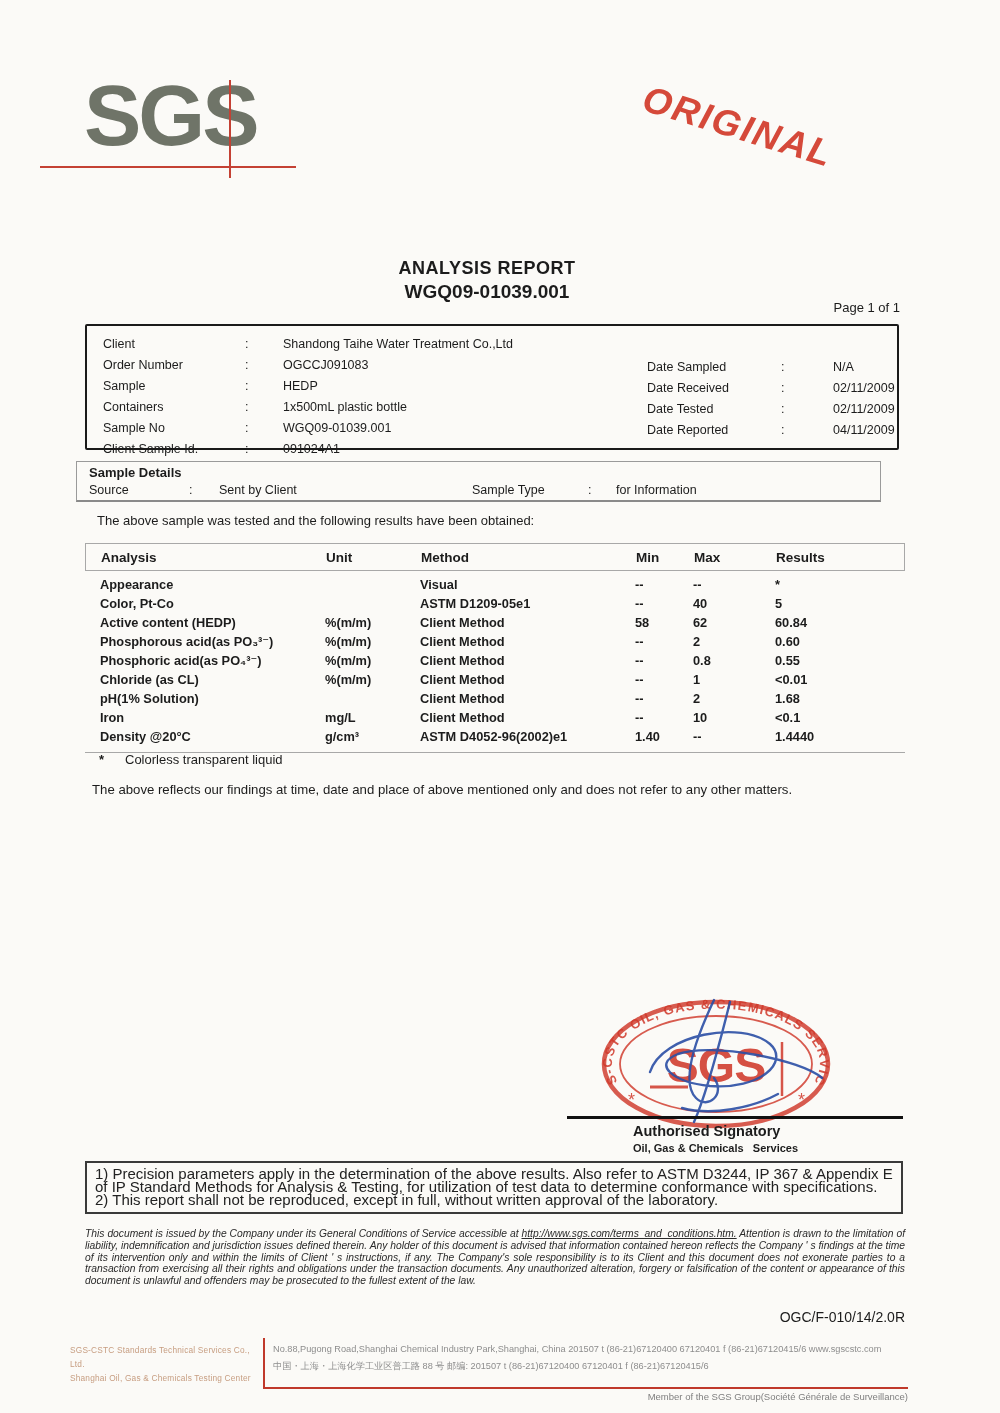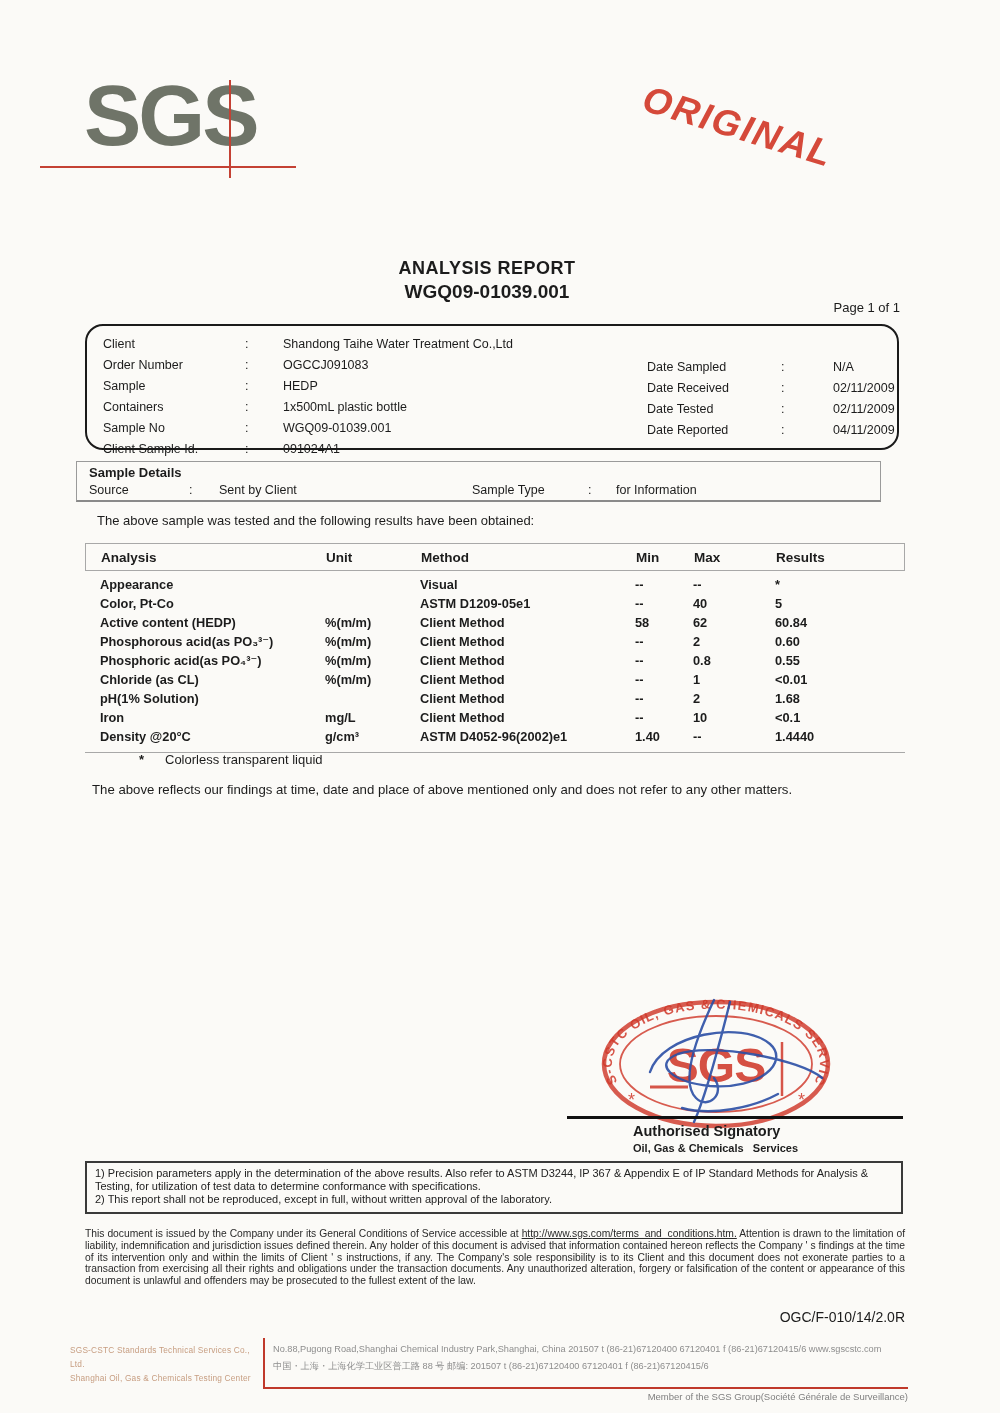--- a/index.html
+++ b/index.html
@@ -22,21 +22,21 @@
     color:#d23b2a;transform:rotate(17deg);transform-origin:left top;opacity:.92;
   }
   
   .title-block{position:absolute;left:287px;top:258px;width:400px;text-align:center;}
   .title-line1{font-size:18px;font-weight:700;letter-spacing:.5px;}
   .title-line2{font-size:19px;font-weight:700;margin-top:2px;}
   .page-indicator{position:absolute;left:770px;top:300px;width:130px;text-align:right;font-size:13px;}
   
   .client-box{
     position:absolute;left:85px;top:324px;width:814px;height:126px;
-    border:2.5px solid #1a1a1a;border-radius:18px;padding:8px 0 0 16px;box-sizing:border-box;
+    border:2.5px solid #1a1a1a;border-radius:2px;padding:8px 0 0 16px;box-sizing:border-box;
   }
   .cb-row{display:grid;grid-template-columns:142px 38px auto;font-size:12.5px;line-height:21px;}
   .cb-right{position:absolute;left:560px;top:31px;}
   .cb-row-r{display:grid;grid-template-columns:108px 26px auto;font-size:12.5px;line-height:21px;gap:26px;}
   
   .sample-box{
     position:absolute;left:76px;top:461px;width:805px;height:41px;
     border:1px solid #9a9a9a;border-bottom:2px solid #8a8a8a;box-sizing:border-box;
     padding:2px 0 0 12px;
   }
@@ -50,38 +50,38 @@
   .atable .hrow{
     display:grid;grid-template-columns:225px 95px 215px 58px 82px 1fr;
     border:1px solid #a8a8a8;height:28px;align-items:center;
     font-size:13.5px;font-weight:700;padding-left:15px;box-sizing:border-box;
   }
   .atable .body{padding:4px 0 6px 15px;border-bottom:1px solid #a8a8a8;font-weight:bold;}
   .atable .drow{
     display:grid;grid-template-columns:225px 95px 215px 58px 82px 1fr;
     font-size:12.8px;line-height:19px;
   }
-  .footnote{position:absolute;left:99px;top:752px;font-size:13px;margin-left:40px;}
+  .footnote{position:absolute;left:99px;top:752px;font-size:13px;}
   .footnote .marker{display:inline-block;width:26px;font-weight:700;}
   .findings-note{position:absolute;left:92px;top:782px;font-size:13.2px;}
   
   .stamp-wrap{position:absolute;left:592px;top:990px;width:250px;height:158px;}
   .sig-line{position:absolute;left:567px;top:1116px;width:336px;height:3px;background:#111;}
   .signatory-1{position:absolute;left:633px;top:1123px;font-size:14.5px;font-weight:700;}
   .signatory-2{position:absolute;left:633px;top:1142px;font-size:11px;font-weight:700;white-space:pre;}
   
   .notes-box{
     position:absolute;left:85px;top:1161px;width:818px;box-sizing:border-box;
     border:2px solid #3a3a3a;padding:4px 8px 5px 8px;
-    font-size:11px;line-height:13.2px;color:#222;
+    font-size:15px;line-height:13.2px;color:#222;
   }
   
   .disclaimer{
     position:absolute;left:85px;top:1228px;width:820px;
-    font-size:10.3px;line-height:11.8px;text-align:justify;color:#2a2a2a;
+    font-style:italic;font-size:10.3px;line-height:11.8px;text-align:justify;color:#2a2a2a;
   }
   .disclaimer .link{text-decoration:underline;}
   .doc-code{position:absolute;left:600px;top:1309px;width:305px;text-align:right;font-size:14px;}
   
   .footer-company{
     position:absolute;left:62px;top:1343px;width:196px;
     font-size:8.3px;line-height:14px;color:#c79e82;letter-spacing:.2px;margin-left:8px;
   }
   .footer-vline{position:absolute;left:263px;top:1338px;width:2px;height:49px;background:#c0392b;}
   .footer-address{

